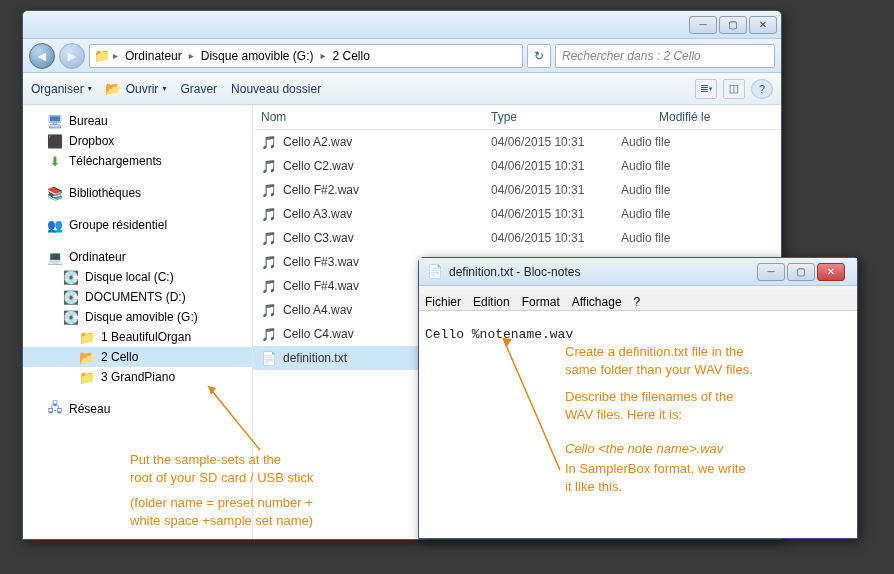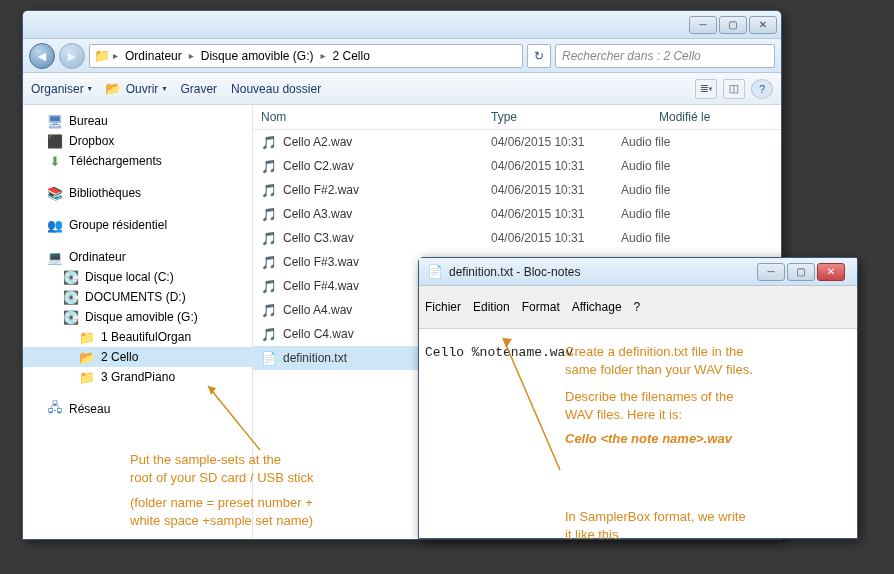--- a/index.html
+++ b/index.html
@@ -153,24 +153,25 @@
   }
   .np-title{
     background:linear-gradient(#eaf3fb,#cfe3f5);
     height:28px;display:flex;align-items:center;padding:0 8px;
     border-bottom:1px solid #b8c8d8;
     gap:6px;
   }
   .np-title-text{flex:1;font-size:12px;color:#222;}
   .np-menu{
     background:#f0f0f0;
-    padding:14px 6px;
+    padding:1px 6px;
     display:flex;gap:12px;
     border-bottom:1px solid #d0d0d0;
     font-size:12px;
+    margin-top:8px;
   }
   .np-menu span{cursor:pointer;}
   .np-body{
     flex:1;background:#fff;
     padding:16px 6px;
     font-family:Consolas,"Courier New",monospace;
     font-size:13px;
     color:#222;
     position:relative;
   }
@@ -433,22 +434,22 @@
 
 <div class="annot" style="left:130px;top:451px;width:270px;"><span>Put the sample-sets at the
 root of your SD card / USB stick</span></div>
 <div class="annot" style="left:130px;top:494px;width:290px;"><span>(folder name = preset number +
 white space +sample set name)</span></div>
 
 <div class="annot" style="left:565px;top:343px;width:280px;"><span>Create a definition.txt file in the
 same folder than your WAV files.</span></div>
 <div class="annot" style="left:565px;top:388px;width:280px;"><span>Describe the filenames of the
 WAV files. Here it is:</span></div>
-<div class="annot" style="left:565px;top:430px;width:280px;font-style:italic;font-weight:bold;"><span>Cello &lt;the note name&gt;.wav</span></div>
-<div class="annot" style="left:565px;top:460px;width:280px;margin-top:48px;"><span>In SamplerBox format, we write
+<div class="annot" style="left:565px;top:440px;width:280px;font-style:italic;"><span>Cello &lt;the note name&gt;.wav</span></div>
+<div class="annot" style="left:565px;top:460px;width:280px;"><span>In SamplerBox format, we write
 it like this.</span></div>
 
 <div class="arrow" style="left:200px;top:378px;">
   <svg width="70" height="80">
       <line x1="60" y1="72" x2="8" y2="8" stroke="#d88a1e" stroke-width="1.5"></line>
       <polygon points="8,8 16,10 11,17" fill="#d88a1e"></polygon>
     </svg>
 </div>
 <div class="arrow" style="left:495px;top:330px;">
   <svg width="80" height="150">

